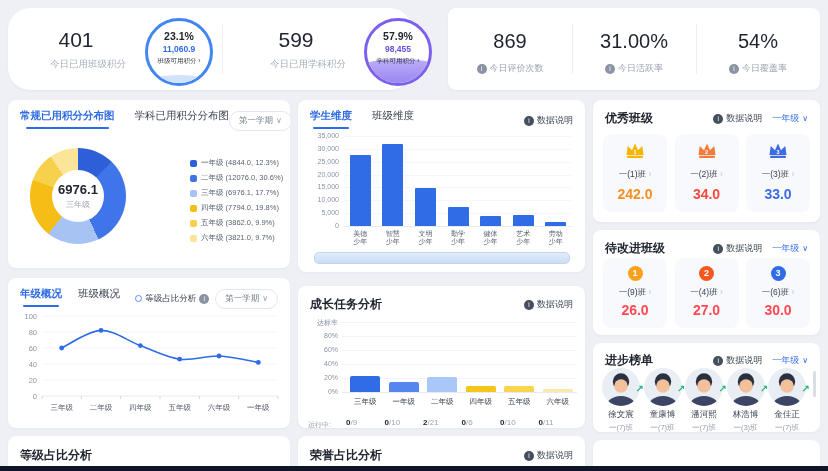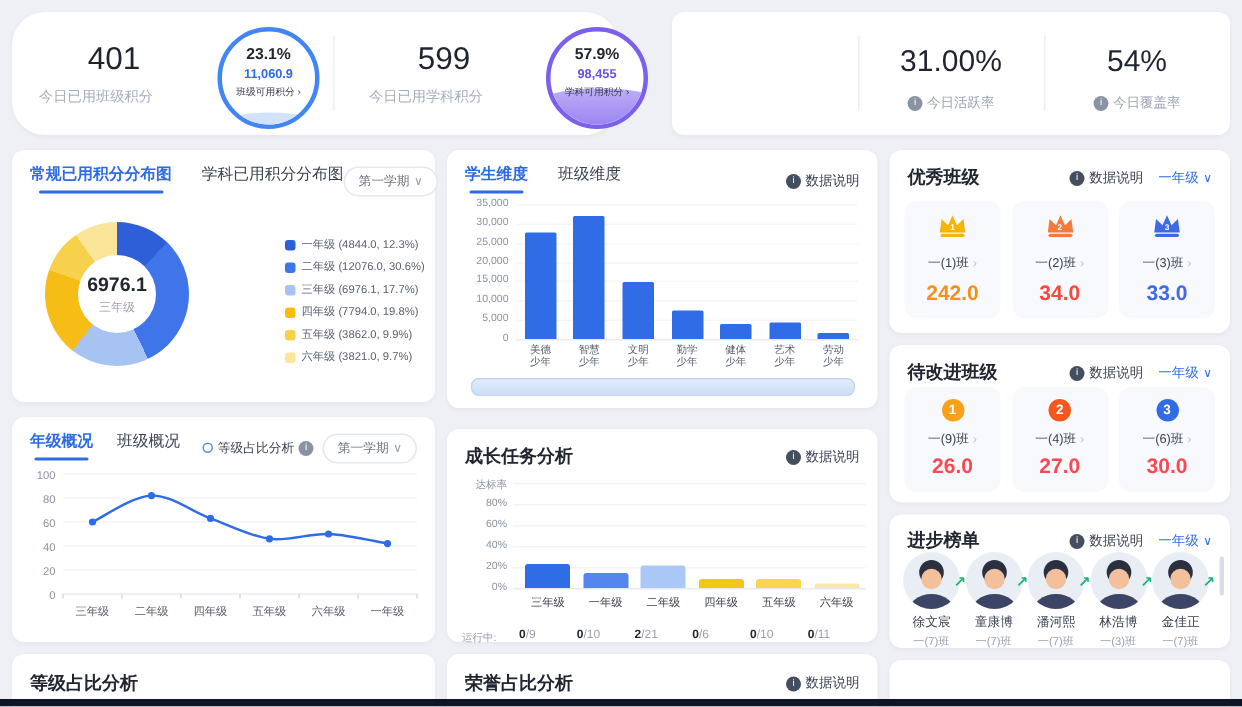--- a/index.html
+++ b/index.html
@@ -15,21 +15,21 @@
   .pill{border:1px solid #e3e7ef;border-radius:12px;padding:3px 9px;font-size:8.5px;color:#6b7380;white-space:nowrap;background:#fff;}
   .chev{color:#9aa2b0;margin-left:3px;font-size:8px;}
   .info{display:flex;align-items:center;gap:3px;font-size:9px;color:#3a4150;white-space:nowrap;}
   .ii{width:10px;height:10px;border-radius:50%;background:#454e5e;color:#fff;font-size:6.5px;line-height:10px;text-align:center;display:inline-block;flex:0 0 auto;}
   .ii.lt{background:#8a93a3;}
   .bluesel{font-size:9px;color:#2e6be6;margin-left:10px;white-space:nowrap;cursor:pointer;}
   .bluesel .chev{color:#2e6be6;}
   .rc-title{font-size:12px;font-weight:bold;color:#20252f;}
   
   .stat-num{font-size:21px;color:#1f2430;font-weight:500;text-align:center;}
-  .stat-label{font-size:9.5px;color:#a6aebc;margin-top:6px;text-align:left;white-space:nowrap;}
+  .stat-label{font-size:9.5px;color:#a6aebc;margin-top:6px;text-align:right;white-space:nowrap;}
   .vdiv{position:absolute;width:1px;background:#eceef3;}
   .gauge{position:absolute;width:62px;height:62px;border-radius:50%;overflow:hidden;text-align:center;}
   .gauge .fill{position:absolute;left:-6px;right:-6px;bottom:-10px;z-index:1;}
   .gauge .txt{position:relative;z-index:2;}
   .g-pct{font-size:10.5px;font-weight:bold;color:#22262e;margin-top:9px;}
   .g-amt{font-size:8.5px;font-weight:bold;margin-top:2px;}
   .g-cap{font-size:6.5px;color:#333a46;margin-top:3px;}
   .m-val{font-size:20px;color:#1f2430;font-weight:500;text-align:center;}
   .m-label{display:flex;align-items:center;justify-content:center;gap:3px;font-size:9px;color:#9aa2b0;margin-top:9px;}
   
@@ -90,20 +90,27 @@
   </div>
   <div class="gauge" style="left:356px;top:10px;border:3px solid #7d5fee;background:#fff;">
     <div class="fill" style="height:34px;background:linear-gradient(180deg,#bcadf7,#8d76ef);border-radius:50% 45% 0 0/26% 20% 0 0;"></div>
     <div class="txt g-pct">57.9%</div>
     <div class="txt g-amt" style="color:#6a4fe0;">98,455</div>
     <div class="txt g-cap">学科可用积分 ›</div>
   </div>
 </div>
 
 <div class="card" style="left:448px;top:8px;width:372px;height:82px;">
+  <div style="position:absolute;left:0;top:22px;width:124px;">
+    <div class="m-val">869</div>
+    <div class="m-label">
+        <span class="ii lt">i</span>
+        <span>今日评价次数</span>
+      </div>
+  </div>
   <div class="vdiv" style="left:124px;top:16px;height:50px;"></div>
   <div style="position:absolute;left:124px;top:22px;width:124px;">
     <div class="m-val">31.00%</div>
     <div class="m-label">
         <span class="ii lt">i</span>
         <span>今日活跃率</span>
       </div>
   </div>
   <div class="vdiv" style="left:248px;top:16px;height:50px;"></div>
   <div style="position:absolute;left:248px;top:22px;width:124px;">

